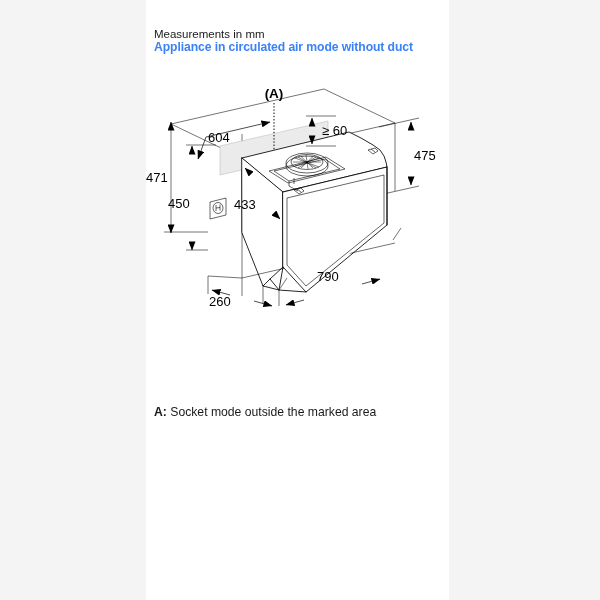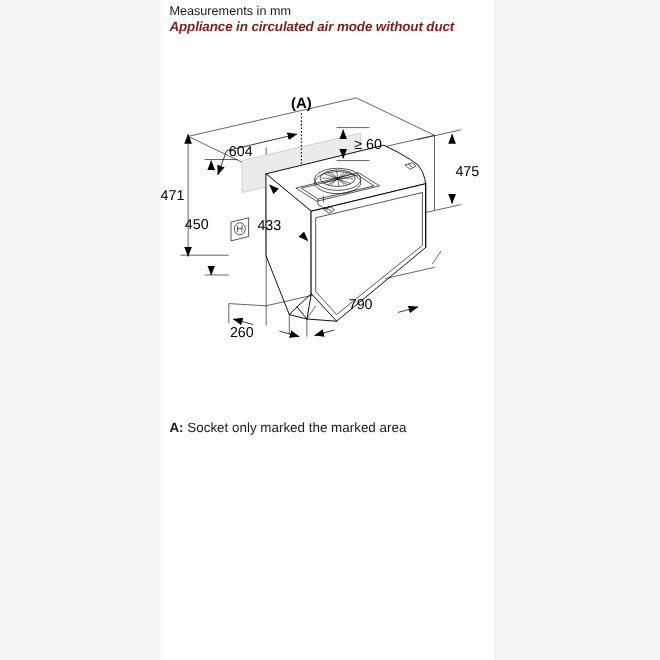--- a/index.html
+++ b/index.html
@@ -23,35 +23,35 @@
     left: 146px;
     top: 0;
     width: 303px;
     height: 600px;
     background: #ffffff;
   }
   .txt-block {
     position: absolute;
     left: 8px;
     width: 290px;
+    margin-top: 23px;
   }
   #measure-note {
     top: 4px;
     font-size: 11.5px;
     color: #1a1a1a;
     line-height: 1.32;
   }
   #mode-title {
     top: 17px;
     font-size: 12.2px;
     font-weight: bold;
-    color: #7f1d1d;
+    color: #3b82f6;
     line-height: 1.3;
     letter-spacing: -0.1px;
-    font-style: italic;
   }
   #socket-note {
     top: 325px;
     font-size: 12.2px;
     color: #1a1a1a;
     line-height: 1.36;
   }
   #legend-note {
     top: 381px;
     font-size: 12.2px;
@@ -241,17 +241,17 @@
           <path class="dim" d="M 158 222 L 140 227" marker-end="url(#ah)"></path>
           <path class="dim" d="M 216 206 L 234 201" marker-end="url(#ah)"></path>
           <text class="dtxt" x="171" y="203">790</text>
         </g>
 
       </svg>
     </div>
 
 
     <div class="txt-block" id="legend-note">
-      <span class="lbl">A:</span><span> Socket only marked the marked area</span>
+      <span class="lbl">A:</span><span> Socket mode outside the marked area</span>
     </div>
 
   </div>
 </div>
 
 </body></html>

